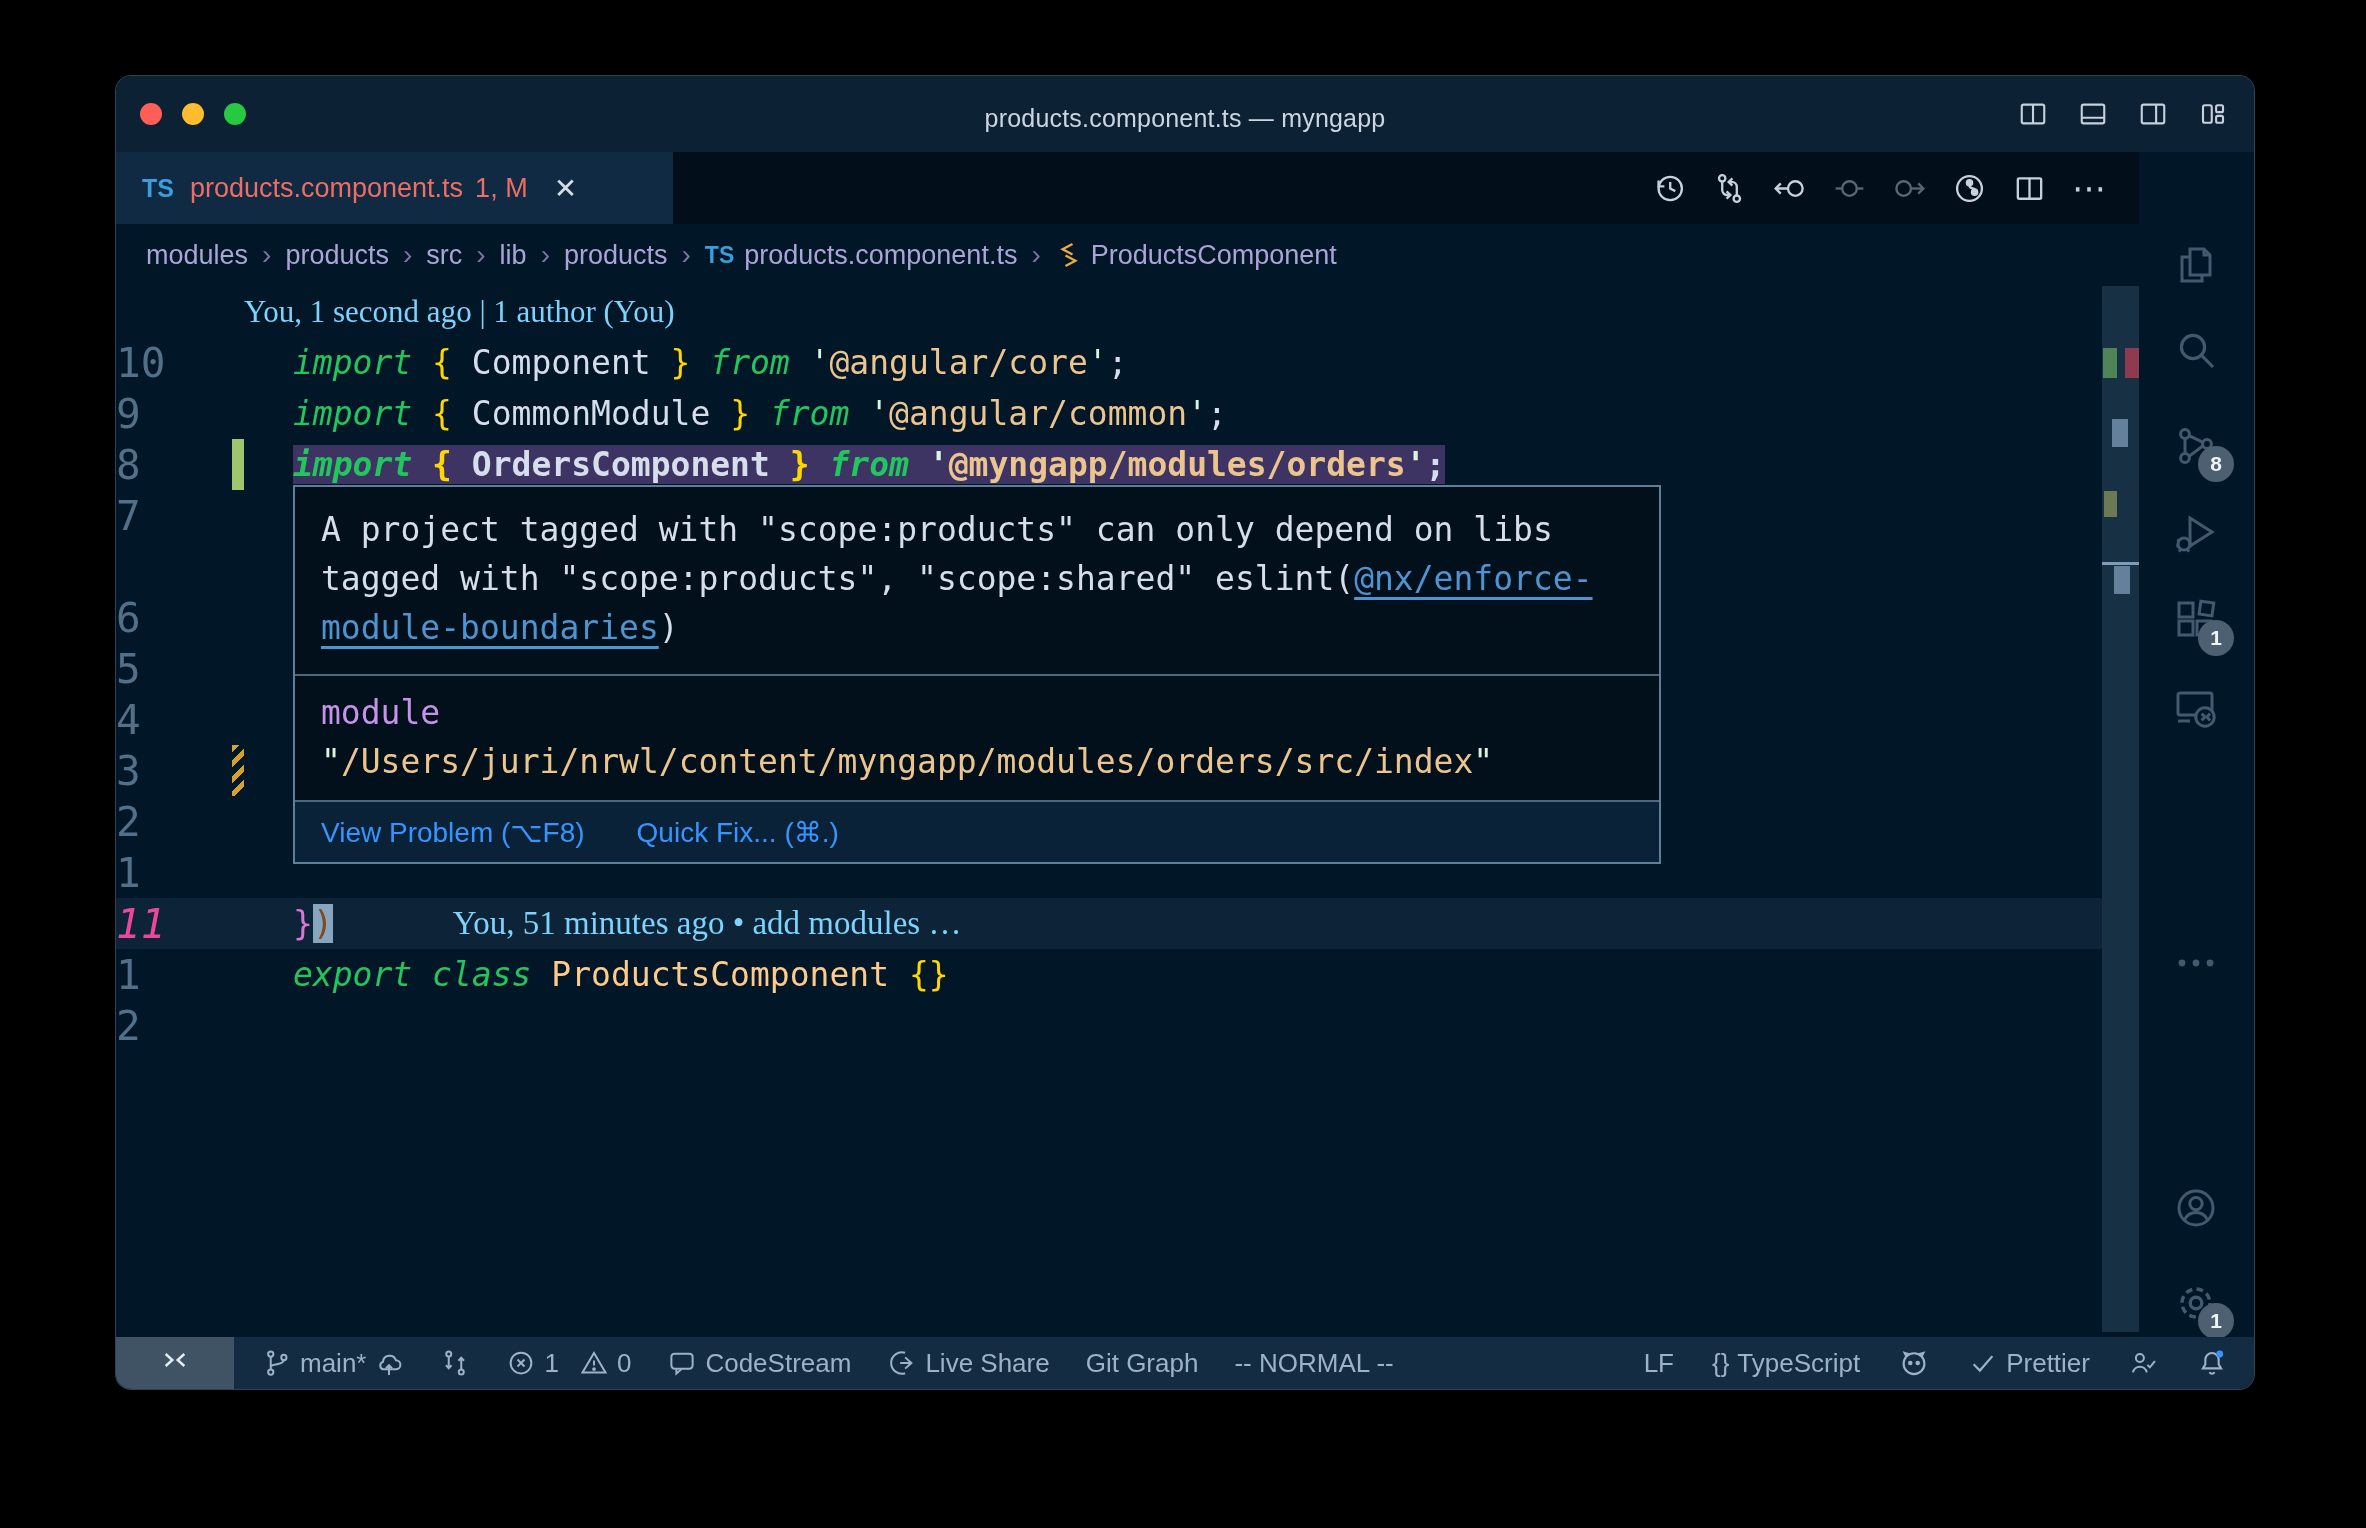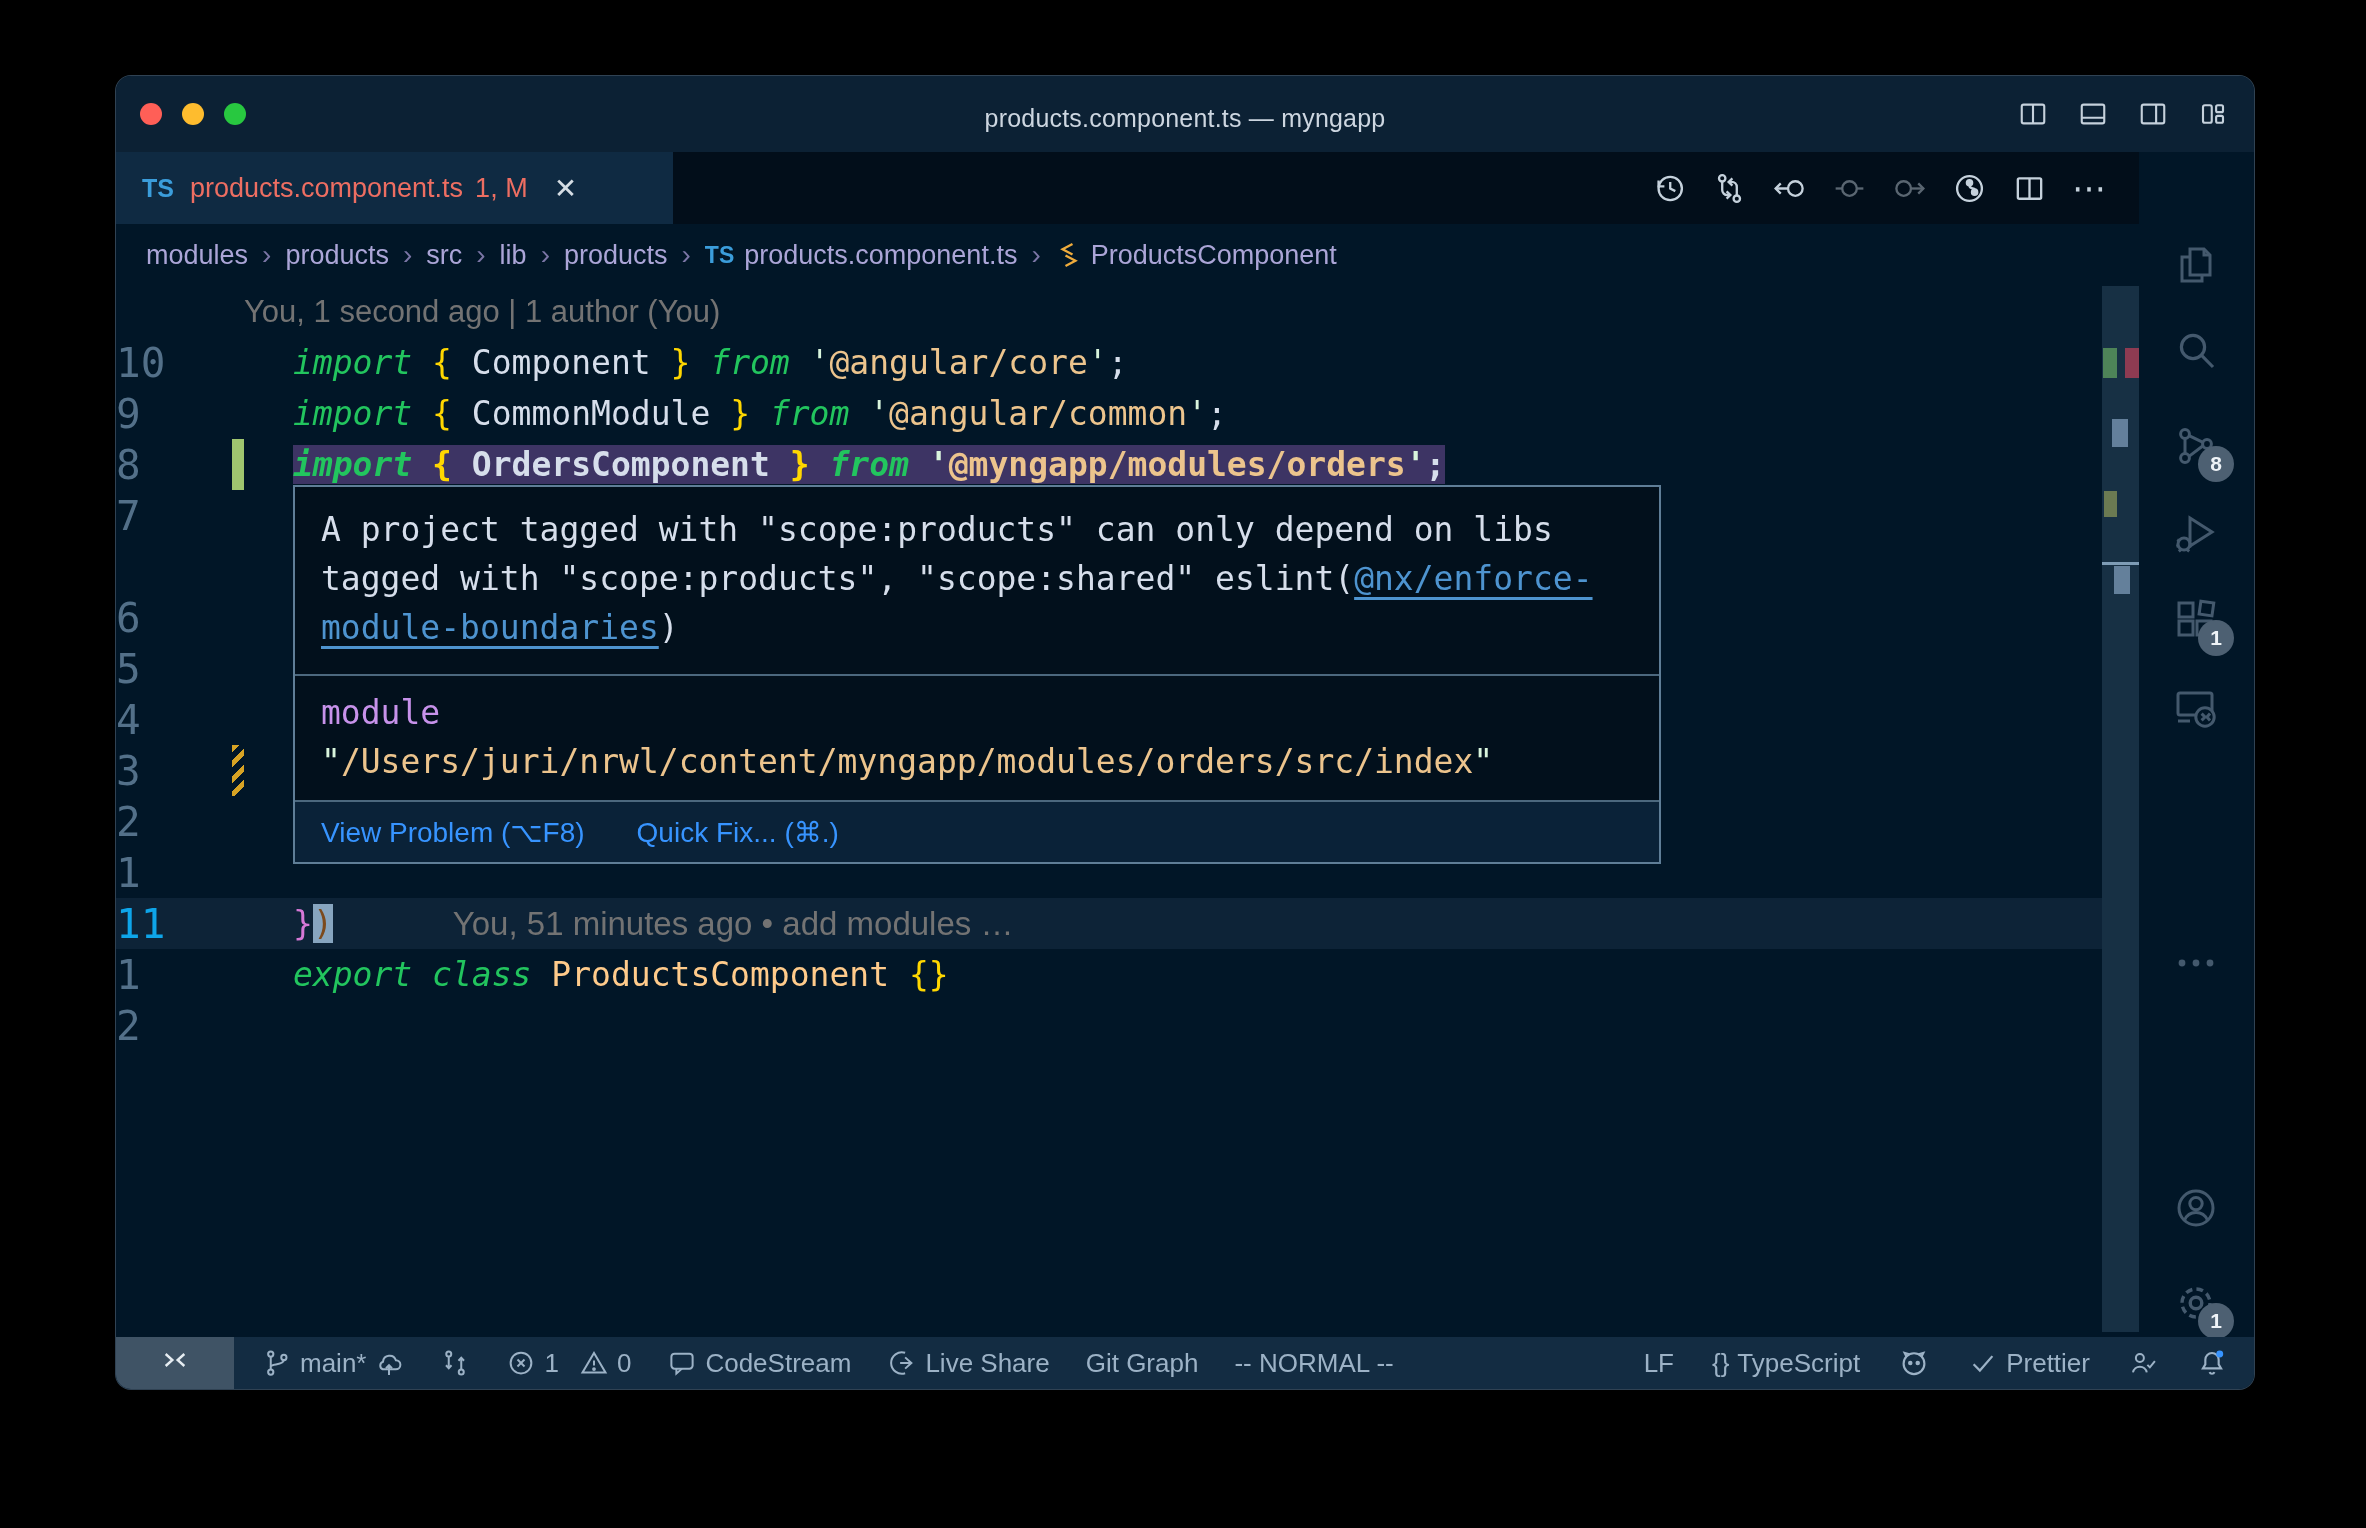--- a/index.html
+++ b/index.html
@@ -38,29 +38,29 @@
   .bc-ts{color:#3b9ddb;font-weight:bold;font-size:23px;margin-right:10px;}
   .bc-sym-ico{margin-right:8px;display:flex;align-items:center;}
 
   
   .editor{position:absolute;left:0;top:210px;right:0;bottom:52px;background:#011627;}
   .rows{position:absolute;left:0;top:0;right:152px;}
   .row{position:relative;height:51px;display:flex;align-items:center;
        font-family:"DejaVu Sans Mono","Liberation Mono",monospace;font-size:33px;color:#d6deeb;}
   .row.cur{background:rgba(125,160,196,.10);}
   .ln{width:105px;flex:0 0 105px;color:#537089;font-size:41px;}
-  .ln.cur{color:#0ea5e9;}
+  .ln.cur{color:#ec4899;font-style:italic;}
   .gslot{width:12px;flex:0 0 12px;margin-left:11px;height:100%;}
   .gslot.added{background:#9fc56f;}
   .gslot.hatch{background:repeating-linear-gradient(135deg,#d7a324 0 5px,transparent 5px 11px);}
   .code{position:relative;margin-left:49px;white-space:pre;}
   .code.hl{background:#3d3464;font-weight:bold;}
   .zzag{position:absolute;left:0;bottom:-9px;width:100%;height:8px;overflow:hidden;}
   .zzag polyline{fill:none;stroke:#2fd34c;stroke-width:2.6;}
-  .blame{font-family:Liberation Sans, sans-serif;color:#737373;font-size:31px;white-space:pre;}
+  .blame{font-family:Liberation Serif, serif;color:#7dd3fc;font-size:31px;white-space:pre;}
   .blame.inline{margin-left:120px;font-size:33px;}
   
   .tk.kw{color:#22c55e;font-style:italic;}
   .tk.fg{color:#d6deeb;}
   .tk.gold{color:#ffd700;}
   .tk.str{color:#ecc48d;}
   .tk.strq{color:#d9f5dd;}
   .tk.brkt{color:#88aadd;}
   .tk.pink{color:#d678d6;}
   .tk.cls{color:#ffcb8b;}

